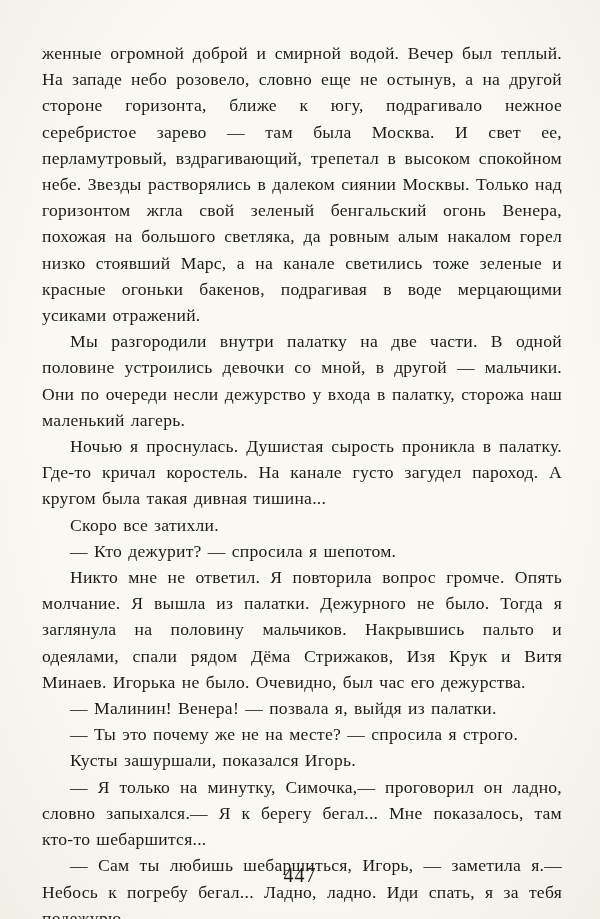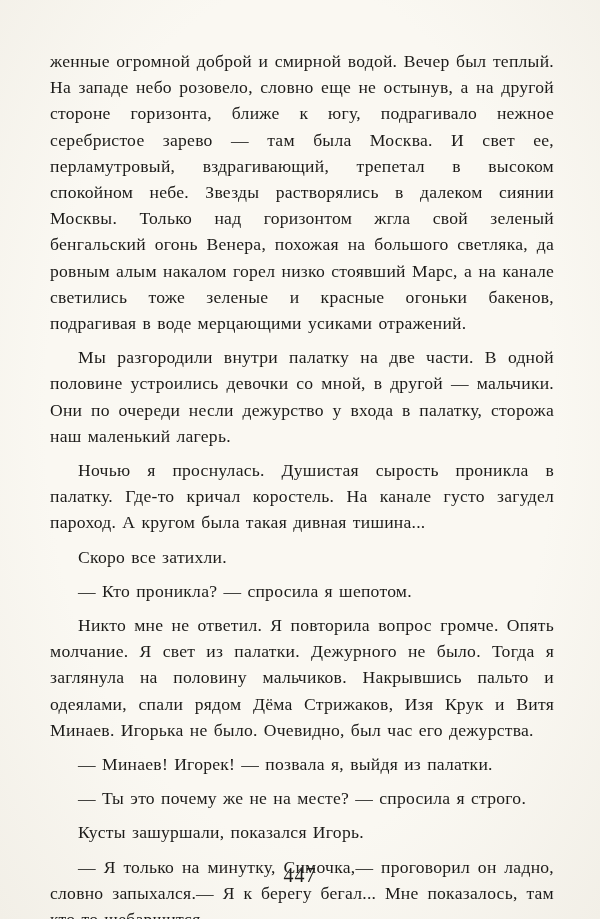--- a/index.html
+++ b/index.html
@@ -19,21 +19,21 @@
     height: 919px;
     padding: 40px 38px 0 42px;
     background: radial-gradient(ellipse at 50% 45%, #faf8f2 60%, #f2efe7 100%);
     font-family: "Liberation Serif", "DejaVu Serif", serif;
     color: #1c1b19;
   }
   .text-block {
     width: 520px;
   }
   p.para {
-    margin: 8px;
+    margin: 0;
     text-align: justify;
     font-size: 17.6px;
     line-height: 26.2px;
     letter-spacing: 0.25px;
     word-spacing: 1.5px;
   }
   p.para.indent {
     text-indent: 28px;
   }
   .page-number {
@@ -49,22 +49,22 @@
 </style>
 </head>
 <body>
 
 <div class="page">
   <div class="text-block">
       <p class="para">женные огромной доброй и смирной водой. Вечер был теплый. На западе небо розовело, словно еще не остынув, а на другой стороне горизонта, ближе к югу, подрагивало нежное серебристое зарево — там была Москва. И свет ее, перламутровый, вздрагивающий, трепетал в высоком спокойном небе. Звезды растворялись в далеком сиянии Москвы. Только над горизонтом жгла свой зеленый бенгальский огонь Венера, похожая на большого светляка, да ровным алым накалом горел низко стоявший Марс, а на канале светились тоже зеленые и красные огоньки бакенов, подрагивая в воде мерцающими усиками отражений.</p>
       <p class="para indent">Мы разгородили внутри палатку на две части. В одной половине устроились девочки со мной, в другой — мальчики. Они по очереди несли дежурство у входа в палатку, сторожа наш маленький лагерь.</p>
       <p class="para indent">Ночью я проснулась. Душистая сырость проникла в палатку. Где-то кричал коростель. На канале густо загудел пароход. А кругом была такая дивная тишина...</p>
       <p class="para indent">Скоро все затихли.</p>
-      <p class="para indent">— Кто проникла? — спросила я шепотом.</p>
-      <p class="para indent">Никто мне не ответил. Я повторила вопрос громче. Опять молчание. Я свет из палатки. Дежурного не было. Тогда я заглянула на половину мальчиков. Накрывшись пальто и одеялами, спали рядом Дёма Стрижаков, Изя Крук и Витя Минаев. Игорька не было. Очевидно, был час его дежурства.</p>
-      <p class="para indent">— Минаев! Игорек! — позвала я, выйдя из палатки.</p>
+      <p class="para indent">— Кто дежурит? — спросила я шепотом.</p>
+      <p class="para indent">Никто мне не ответил. Я повторила вопрос громче. Опять молчание. Я вышла из палатки. Дежурного не было. Тогда я заглянула на половину мальчиков. Накрывшись пальто и одеялами, спали рядом Дёма Стрижаков, Изя Крук и Витя Минаев. Игорька не было. Очевидно, был час его дежурства.</p>
+      <p class="para indent">— Малинин! Венера! — позвала я, выйдя из палатки.</p>
       <p class="para indent">— Ты это почему же не на месте? — спросила я строго.</p>
       <p class="para indent">Кусты зашуршали, показался Игорь.</p>
       <p class="para indent">— Я только на минутку, Симочка,— проговорил он ладно, словно запыхался.— Я к берегу бегал... Мне показалось, там кто-то шебаршится...</p>
       <p class="para indent">— Сам ты любишь шебаршиться, Игорь, — заметила я.— Небось к погребу бегал... Ладно, ладно. Иди спать, я за тебя подежурю.</p>
     </div>
   <div class="page-number">447</div>
 </div>
 
 </body></html>

